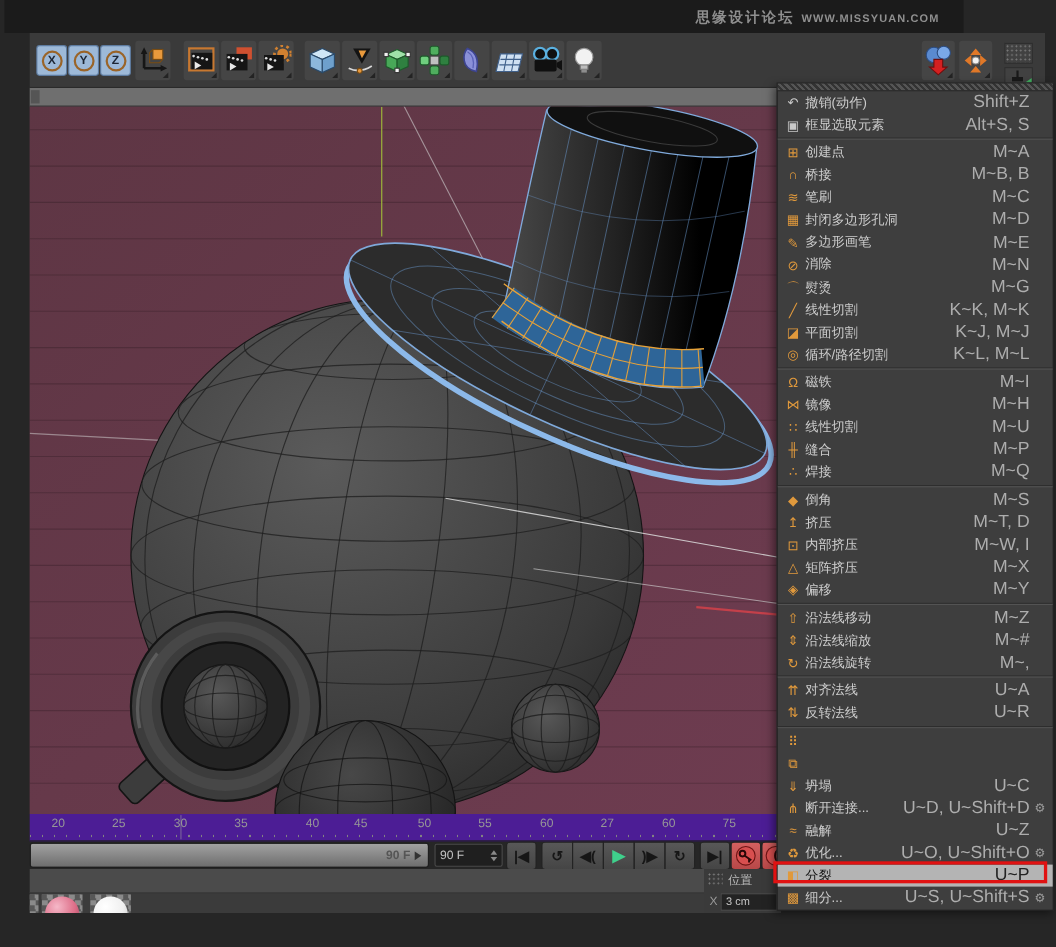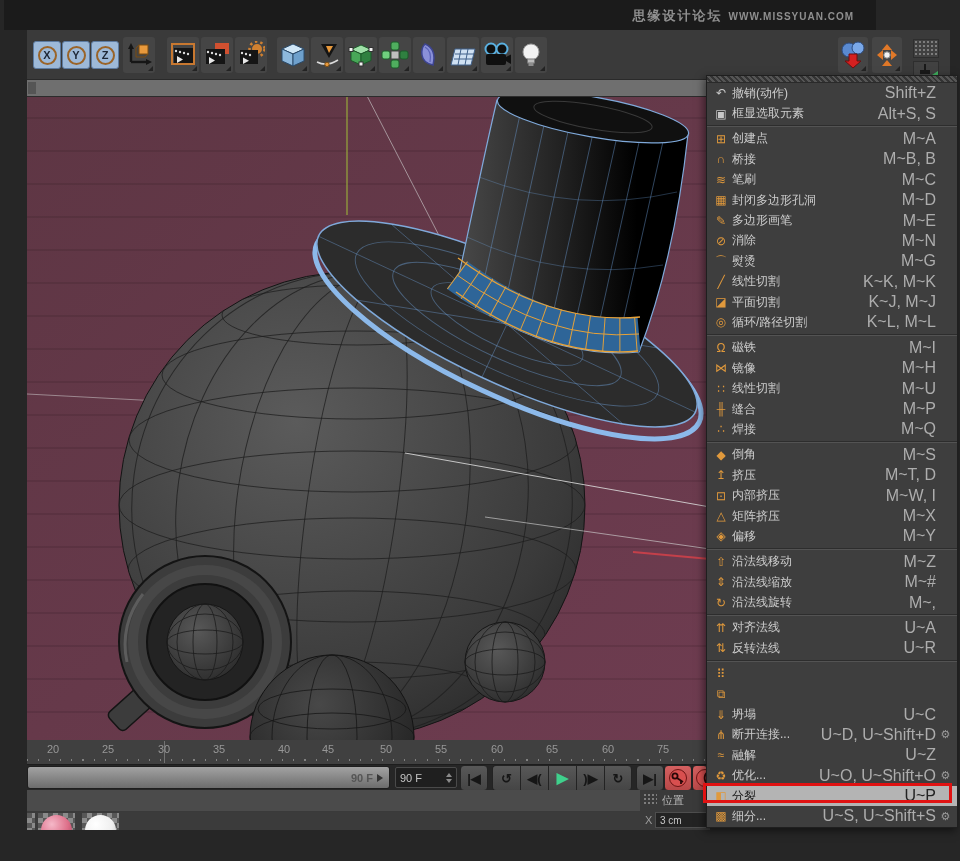--- a/index.html
+++ b/index.html
@@ -27,21 +27,21 @@
            font-weight:bold;font-size:11px;}
   .gripdots{position:absolute;background:radial-gradient(#7d7d7d 27%,transparent 30%) 0 0/4px 4px;}
 
   
   .vp-menubar{position:absolute;left:27px;top:80px;width:683px;height:17px;background:#6f6f6f;
               border-bottom:1px solid #2c2c2c;overflow:hidden;}
   .vp-frag{position:absolute;left:1px;top:2px;width:8px;height:12px;background:#4a4a4a;opacity:.7;}
   .viewport{position:absolute;left:27px;top:97px;width:683px;height:643px;background:#643a4a;}
 
   
-  .ruler{position:absolute;left:27px;top:740px;width:683px;height:25px;background:#404040;
+  .ruler{position:absolute;left:27px;top:740px;width:683px;height:25px;background:#4c1d95;
          border-bottom:1px solid #1d1d1d;}
   .tick{position:absolute;top:3px;width:26px;text-align:center;color:#979797;font-size:11px;}
   .tickdots{position:absolute;left:0;top:19px;width:683px;height:2px;
          background:repeating-linear-gradient(90deg,#828282 0 1px,transparent 1px 11.1px);}
   .rulercursor{position:absolute;top:1px;width:1px;height:22px;background:#9c9c9c;opacity:.55;}
 
   .pslider{position:absolute;left:27px;top:766px;width:363px;height:23px;border:1px solid #1e1e1e;
            border-radius:3px;background:linear-gradient(#a2a2a2,#6d6d6d);
            display:flex;align-items:center;justify-content:flex-end;padding-right:6px;}
   .pslider .rl{color:#555;font-size:11px;font-weight:bold;}
@@ -426,21 +426,21 @@
     <div class="rulercursor" id="ruler-cursor" style="left: 137px;"></div>
   <span class="tick" style="left: 13px;">20</span>
       <span class="tick" style="left: 68px;">25</span>
       <span class="tick" style="left: 124px;">30</span>
       <span class="tick" style="left: 179px;">35</span>
       <span class="tick" style="left: 244px;">40</span>
       <span class="tick" style="left: 288px;">45</span>
       <span class="tick" style="left: 346px;">50</span>
       <span class="tick" style="left: 401px;">55</span>
       <span class="tick" style="left: 457px;">60</span>
-      <span class="tick" style="left: 512px;">65</span>
+      <span class="tick" style="left: 512px;">27</span>
       <span class="tick" style="left: 568px;">60</span>
       <span class="tick" style="left: 623px;">75</span>
     </div>
 
   <div class="pslider">
     <span class="rl">90 F</span>
     <span class="tri"></span>
   </div>
   <div class="framefield">
     <span class="val">90 F</span>

